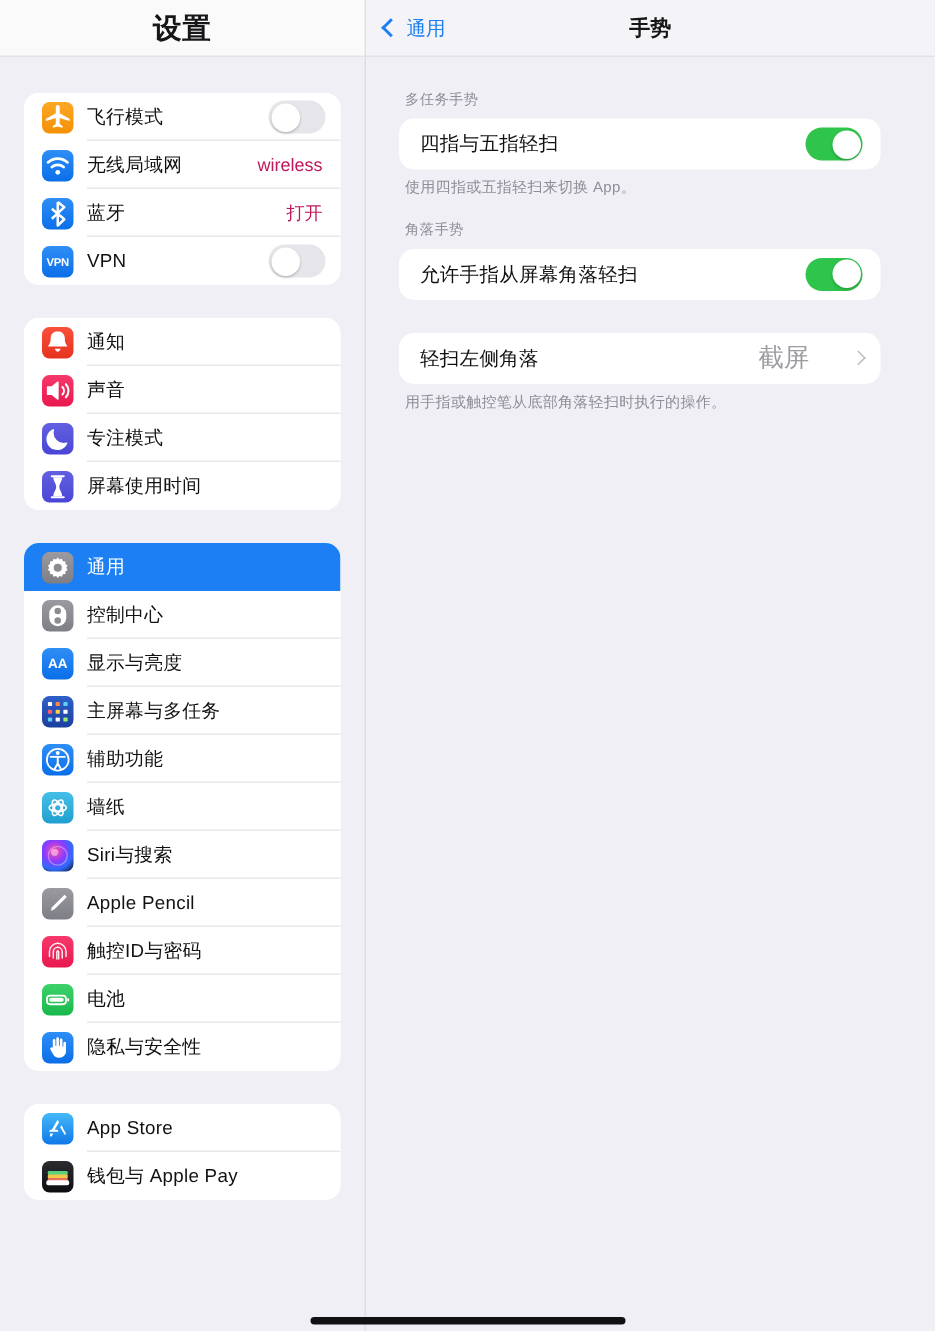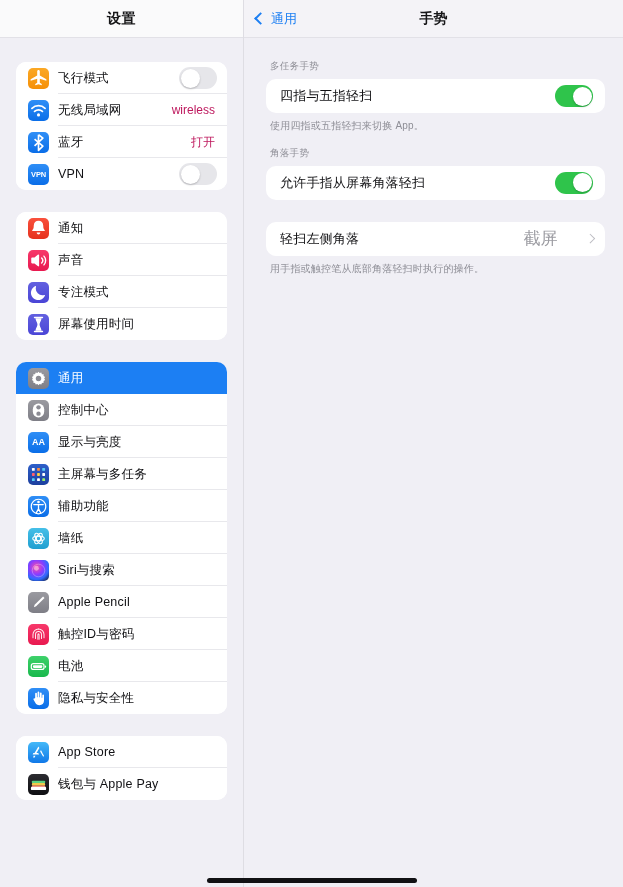--- a/index.html
+++ b/index.html
@@ -19,21 +19,21 @@
     border-right: 1px solid #dedde3;
     position: relative;
     display: flex; flex-direction: column;
   }
   .sb-header {
     height: 38px; flex: 0 0 38px;
     background: #fafafb;
     border-bottom: 1px solid #e2e1e7;
     display: flex; align-items: center; justify-content: center;
   }
-  .sb-header-title { font-size: 14px; font-weight: bold; color: #161618; letter-spacing: .5px; }
+  .sb-header-title { font-size: 19px; font-weight: bold; color: #161618; letter-spacing: .5px; }
   .sb-scroll { flex: 1; overflow: hidden; padding-top: 24px; }
 
   .sb-group {
     margin: 0 16px 22px 16px;
     background: #ffffff;
     border-radius: 10px;
     overflow: hidden;
   }
   .sb-row {
     display: flex; align-items: center;
@@ -80,21 +80,21 @@
     border-bottom: 1px solid #e2e1e7;
     display: flex; align-items: center; position: relative;
   }
   .dt-back { display: flex; align-items: center; gap: 4px; padding-left: 12px; }
   .dt-back-chev { width: 9px; height: 9px; border-left: 2px solid #1c7ff3; border-bottom: 2px solid #1c7ff3; transform: rotate(45deg); margin-right: 2px; }
   .dt-back-label { font-size: 13px; color: #1c7ff3; }
   .dt-title {
     position: absolute; left: 0; right: 0; text-align: center;
     font-size: 14px; font-weight: bold; color: #161618; pointer-events: none;
   }
-  .dt-body { flex: 1; padding: 22px 18px 0 22px; overflow: hidden; }
+  .dt-body { flex: 1; padding: 22px 36px 0 22px; overflow: hidden; }
 
   .sec-label {
     font-size: 9.5px; color: #8e8e96; padding: 0 4px 6px 4px; letter-spacing: .3px;
   }
   .sec-footer {
     font-size: 10px; color: #8e8e96; padding: 6px 4px 0 4px; letter-spacing: .2px; line-height: 1.35;
   }
   .card { background: #fff; border-radius: 10px; overflow: hidden; }
   .dt-row {
     display: flex; align-items: center; height: 34px; padding: 0 12px 0 14px; position: relative; gap: 20px;

